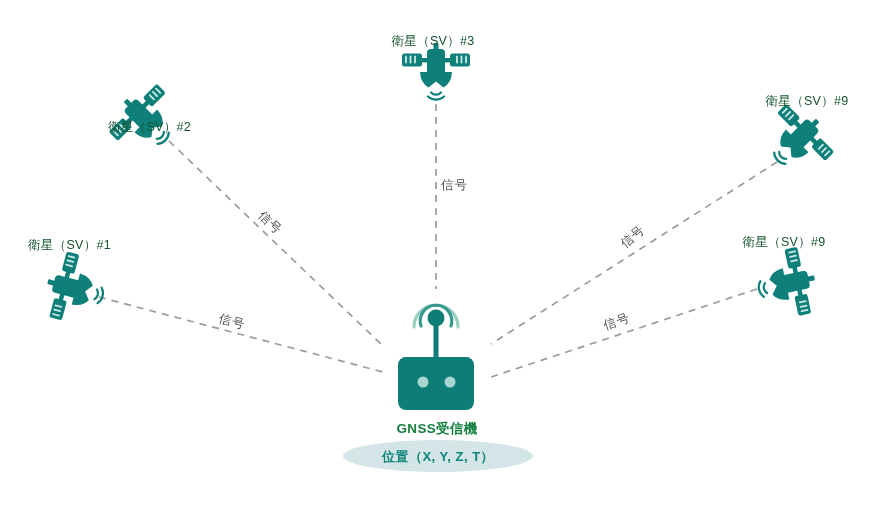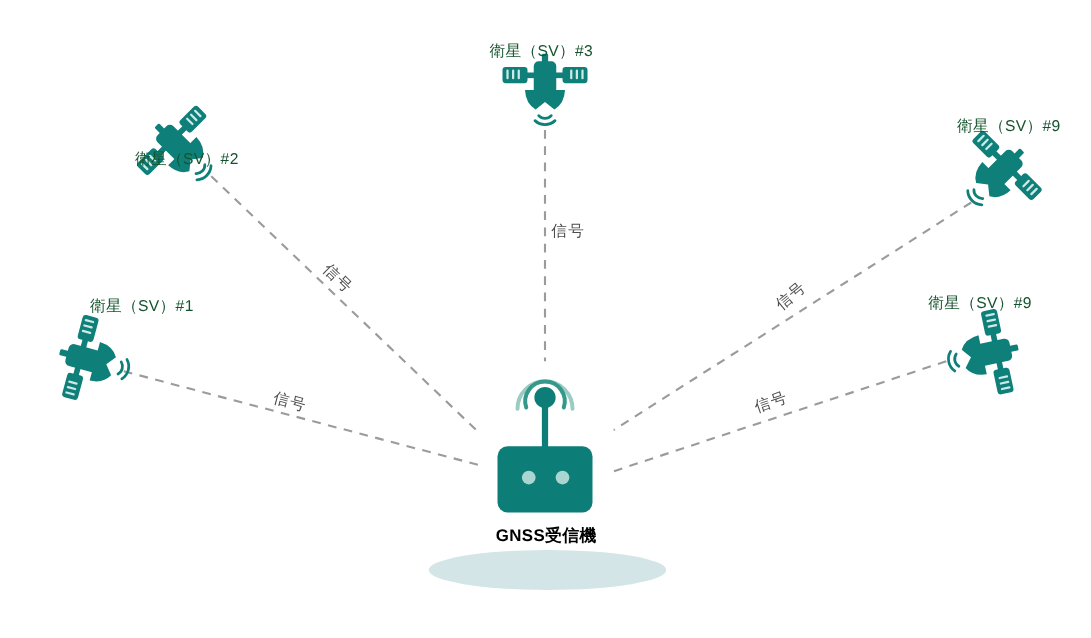--- a/index.html
+++ b/index.html
@@ -28,21 +28,21 @@
     font-size: 12.5px;
     color: #4d4d4d;
     white-space: nowrap;
     letter-spacing: 1px;
   }
   .sig.rot { transform: translate(-50%,-50%) rotate(var(--r)); transform-origin: center; }
   .recv-lbl {
     position: absolute;
     font-weight: bold;
     font-size: 13.5px;
-    color: #000000;
+    color: #15803d;
     white-space: nowrap;
     transform: translateX(-50%);
     letter-spacing: .3px;
   }
   .pos-lbl {
     position: absolute;
     font-weight: bold;
     font-size: 13px;
     color: #0e857b;
     white-space: nowrap;
@@ -102,27 +102,28 @@
       <path d="M 414 327 A 22 22 0 1 1 458 327" stroke="#9acdc2" stroke-width="3.2" stroke-linecap="round" fill="none"></path>
       <path d="M 421 326 A 15.8 15.8 0 1 1 451 326" stroke="#35988b" stroke-width="3.2" stroke-linecap="round" fill="none"></path>
       <rect x="433.5" y="318" width="5" height="42" fill="#0d7d78"></rect>
       <circle cx="436" cy="318" r="8.5" fill="#0d7d78"></circle>
       <rect x="398" y="357" width="76" height="53" rx="8" fill="#0d7d78"></rect>
       <circle cx="423" cy="382" r="5.5" fill="#a9d6d0"></circle>
       <circle cx="450" cy="382" r="5.5" fill="#a9d6d0"></circle>
     </g>
   </svg>
 
-  <div class="lbl" style="left:28px; top:237px;margin-left:44px;">衛星（SV）#1</div>
+  <div class="lbl" style="left:28px; top:237px;">衛星（SV）#1</div>
   <div class="lbl" style="left:108px; top:75px;margin-top:44px;">衛星（SV）#2</div>
   <div class="lbl ctr" style="left:433px; top:33px;">衛星（SV）#3</div>
   <div class="lbl ctr" style="left:807px; top:93px;">衛星（SV）#9</div>
   <div class="lbl ctr" style="left:784px; top:234px;">衛星（SV）#9</div>
 
   <div class="sig rot" style="left:232px; top:322px; --r:15deg;">信号</div>
   <div class="sig rot" style="left:270px; top:223px; --r:44deg;">信号</div>
   <div class="sig" style="left:441px; top:177px;">信号</div>
   <div class="sig rot" style="left:633px; top:237px; --r:-40deg;">信号</div>
   <div class="sig rot" style="left:617px; top:322px; --r:-19deg;">信号</div>
 
   <div class="recv-lbl" style="left:437px; top:420px;">GNSS受信機</div>
+  <div class="pos-lbl" style="left:438px; top:448px;">位置（X, Y, Z, T）</div>
 
 </div>
 
 </body></html>

